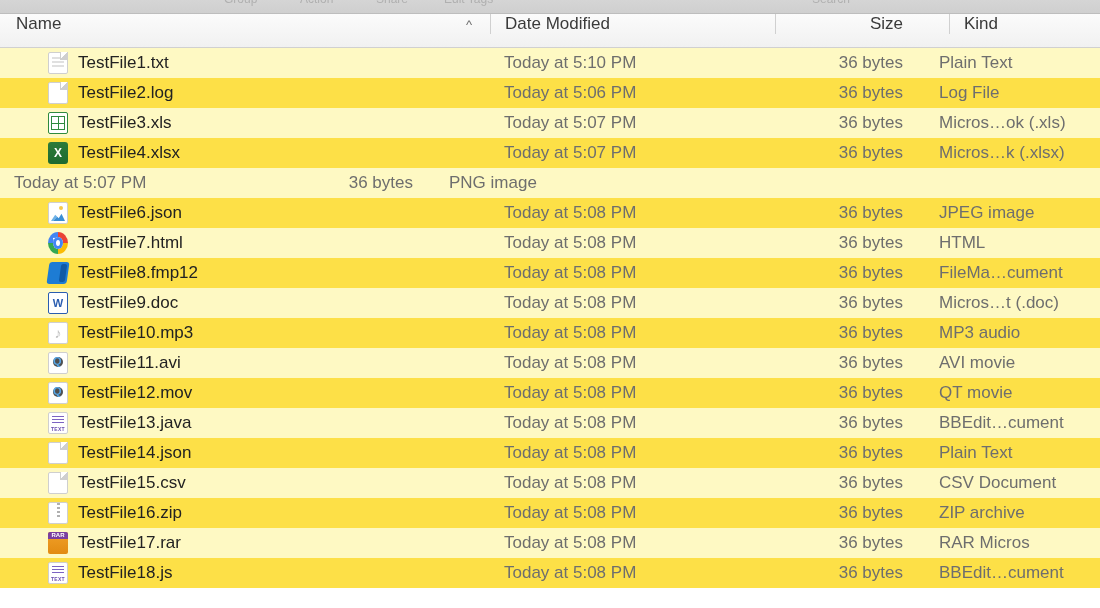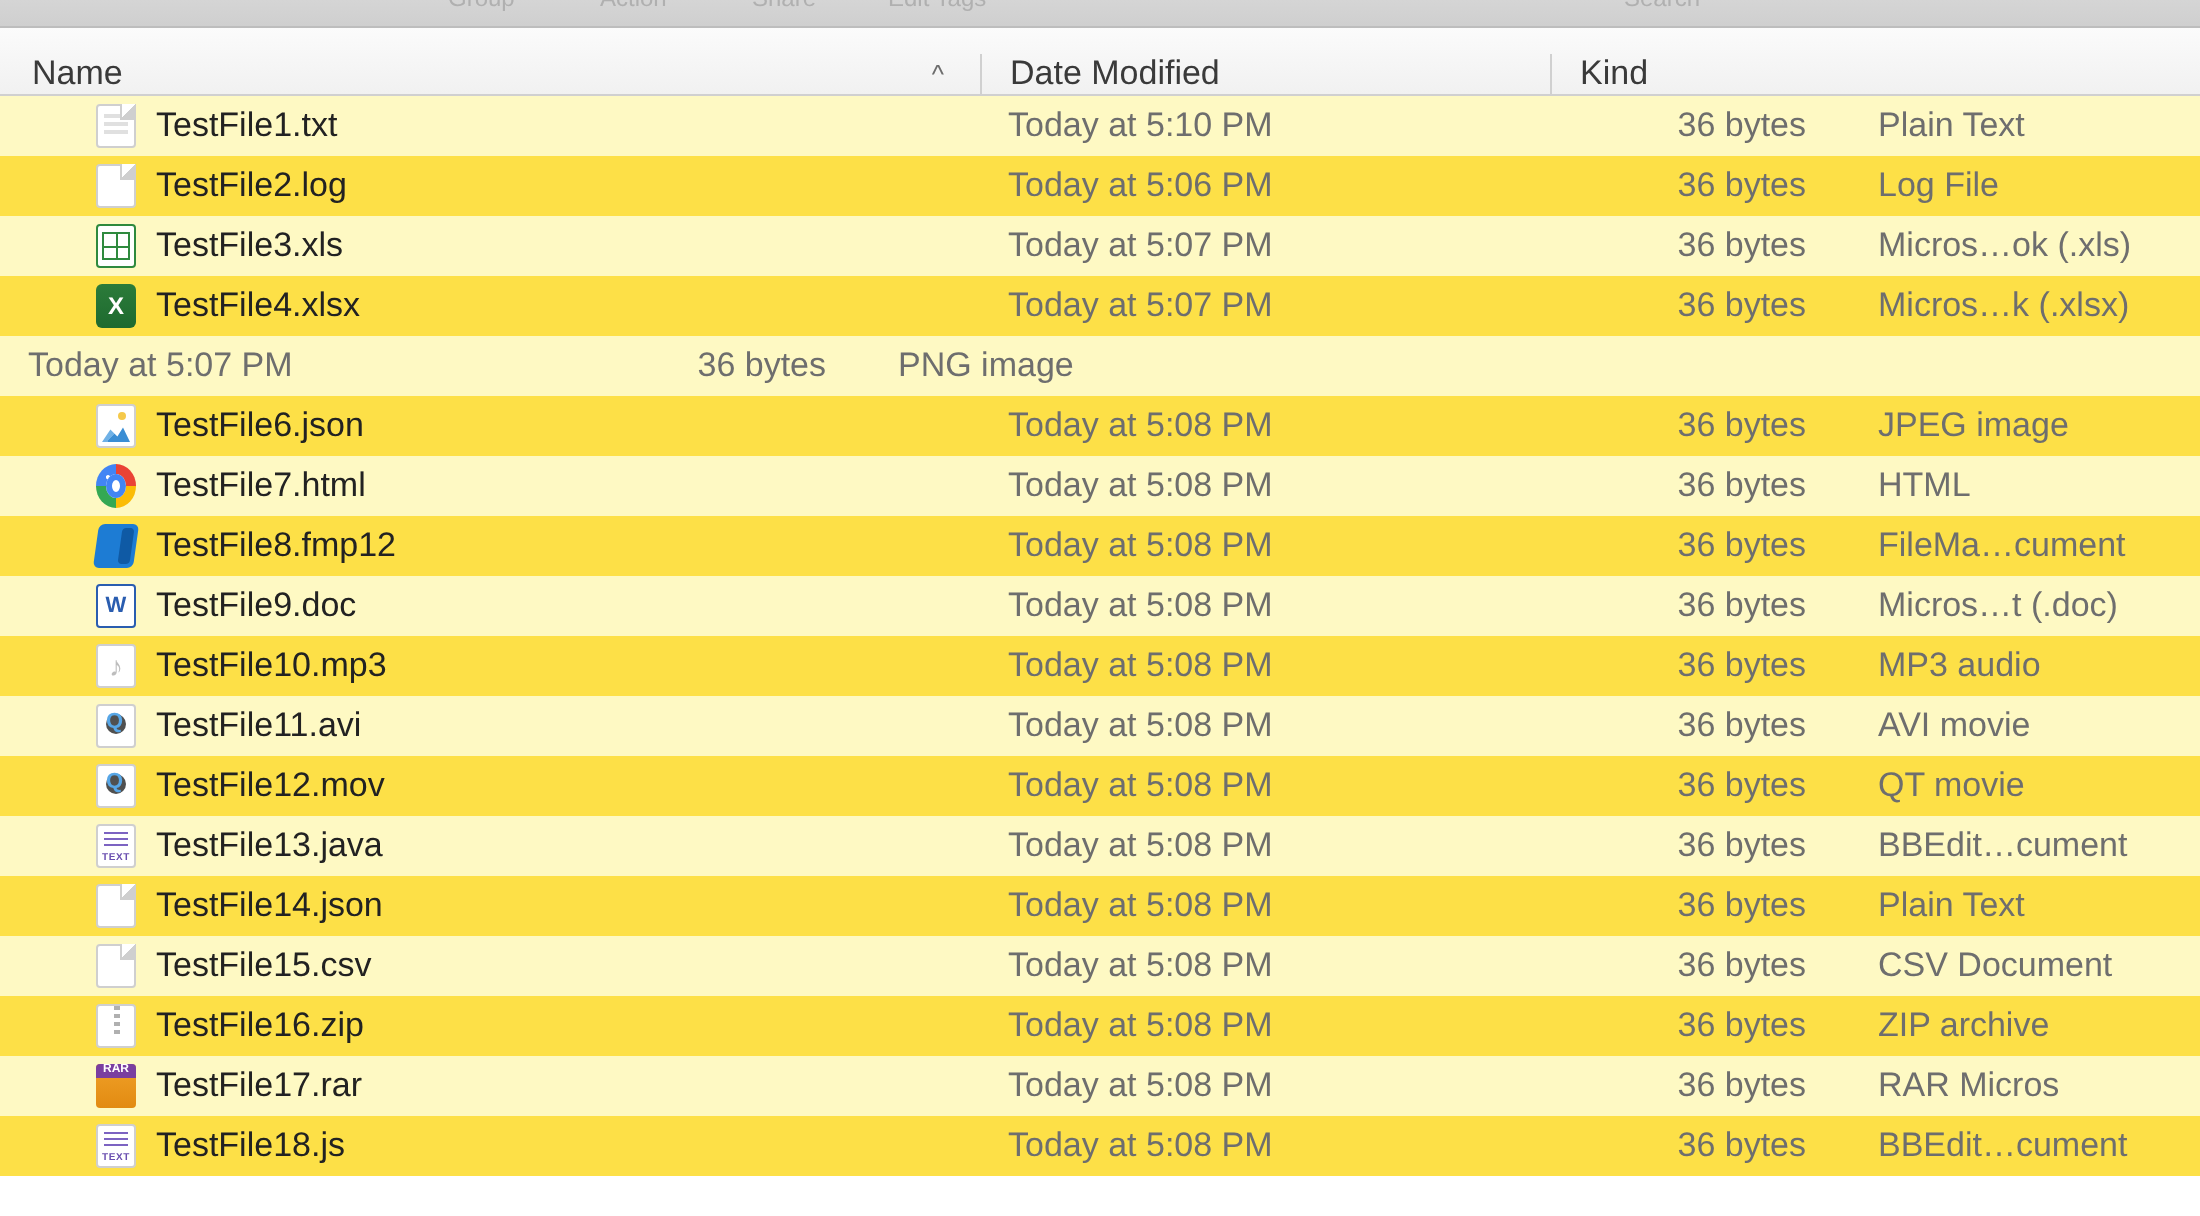--- a/index.html
+++ b/index.html
@@ -21,31 +21,31 @@
     font-size: 12px;
     position: relative;
   }
   .toolbar .tb-item {
     position: absolute;
     top: -8px;
     color: #b0b0b0;
   }
   .headers {
     display: flex;
-    align-items: flex-end;
+    align-items: flex-start;
     height: 34px;
     background: linear-gradient(to bottom, #fbfbfb, #f1f1f1);
     border-bottom: 1px solid #d0d0d0;
     font-size: 17px;
     color: #3a3a3a;
   }
   .col-name  { width: 490px; padding-left: 16px; display: flex; align-items: center; position: relative; }
   .col-date  { width: 285px; padding-left: 14px; display: flex; align-items: center; }
   .col-size  { width: 150px; padding-right: 22px; display: flex; align-items: center; justify-content: flex-end; }
-  .col-kind  { flex: 1;      padding-left: 14px; display: flex; align-items: center; }
+  .col-kind  { flex: 1;      padding-left: 14px; display: flex; align-items: center; margin-left: 24px; }
   .headers .sep {
     border-left: 1px solid #d0d0d0;
   }
   .sort-arrow {
     position: absolute;
     right: 18px;
     top: 50%;
     transform: translateY(-50%);
     font-size: 13px;
     color: #6d6d6d;
@@ -267,20 +267,23 @@
 </div>
 
 <div class="headers">
   <div class="col-name">
     <span>Name</span>
     <span class="sort-arrow">^</span>
   </div>
   <div class="col-date sep">
     <span>Date Modified</span>
   </div>
+  <div class="col-size sep">
+    <span>Size</span>
+  </div>
   <div class="col-kind sep">
     <span>Kind</span>
   </div>
 </div>
 
 <div class="rows" id="rows">
     <div class="row even">
       <div class="cell-name">
         <span class="icon page txt"></span>
         <span>TestFile1.txt</span>

